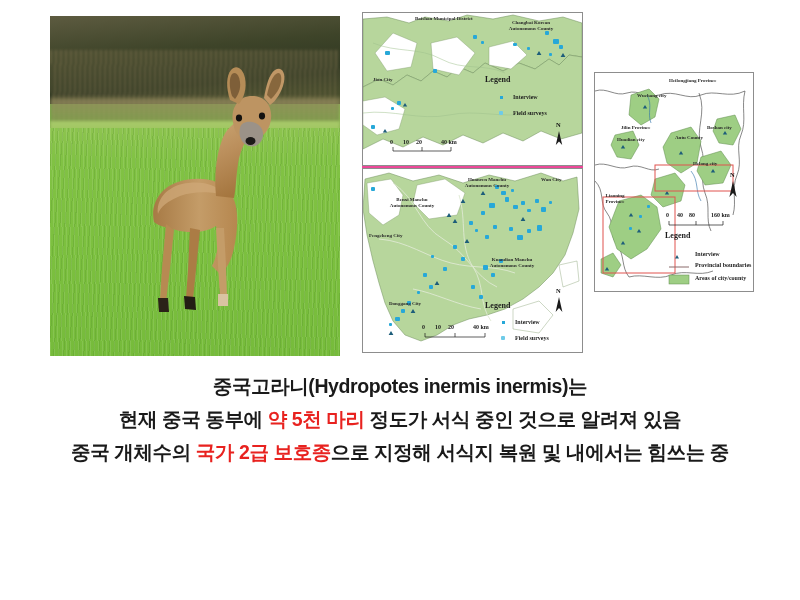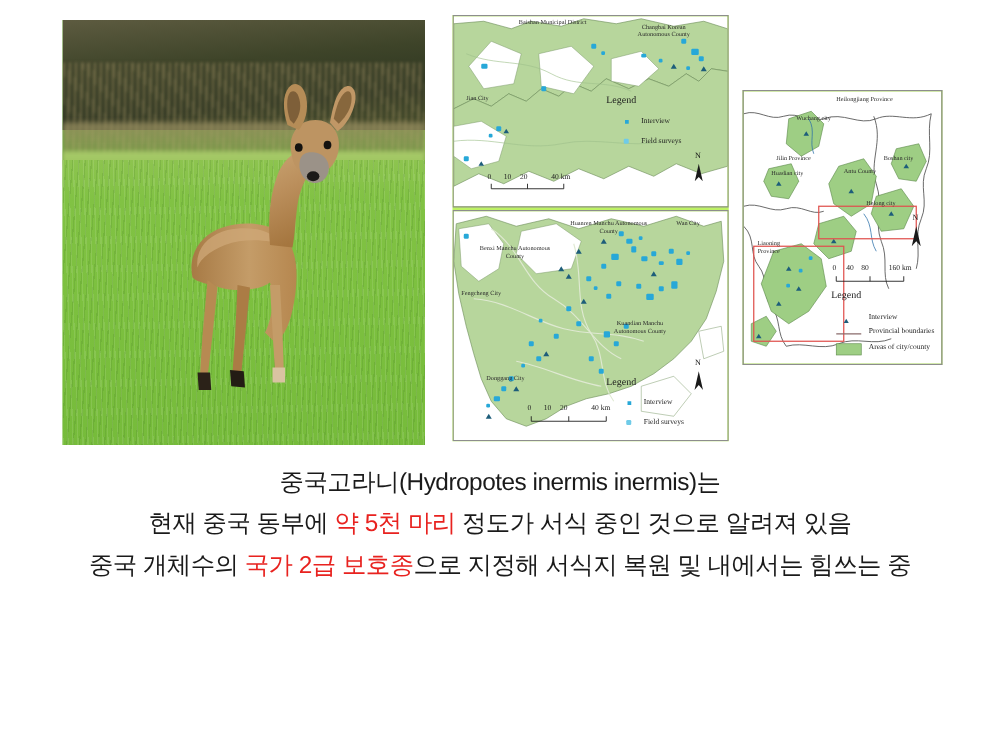--- a/index.html
+++ b/index.html
@@ -55,23 +55,24 @@
   .photo-grass-far{
     position:absolute;left:0;top:31%;width:100%;height:8%;
     background:linear-gradient(180deg,#a8c96a,#8ec24d);
     filter:blur(1.5px);
   }
   #deer-svg{position:absolute;left:0;top:0;width:290px;height:340px;}
 
   
   .map-panel{
     position:absolute;
-    background:#bef264;
+    background:#ec4899;
     border:1px solid #8d8d8d;
     overflow:hidden;
+    font-weight:bold;
   }
   #map-left{ left:362px; top:12px; width:221px; height:341px; border:none;}
   #map-left-top{ position:absolute;left:0;top:0;width:219px;height:152px;border:1px solid #8d8d8d;}
   #map-left-bottom{ position:absolute;left:0;top:156px;width:219px;height:183px;border:1px solid #8d8d8d;}
   #map-right{ left:594px; top:72px; width:158px; height:218px; }
 
   .map-svg{position:absolute;left:0;top:0;width:100%;height:100%;}
 
   .map-label{
     position:absolute;
@@ -104,21 +105,21 @@
   }
 
   
   #caption{
     position:absolute;
     left:0; top:370px; width:800px; height:200px;
     text-align:center;
   }
   .cap-line{
     font-family:"Liberation Sans", sans-serif;
-    font-weight:normal;
+    font-weight:bold;
     color:#1a1a1a;
     font-size:19.5px;
     line-height:33px;
     letter-spacing:-0.4px;
     white-space:nowrap;
   }
   .hl{ color:#e8221f; }
 </style>
 </head>
 <body>

